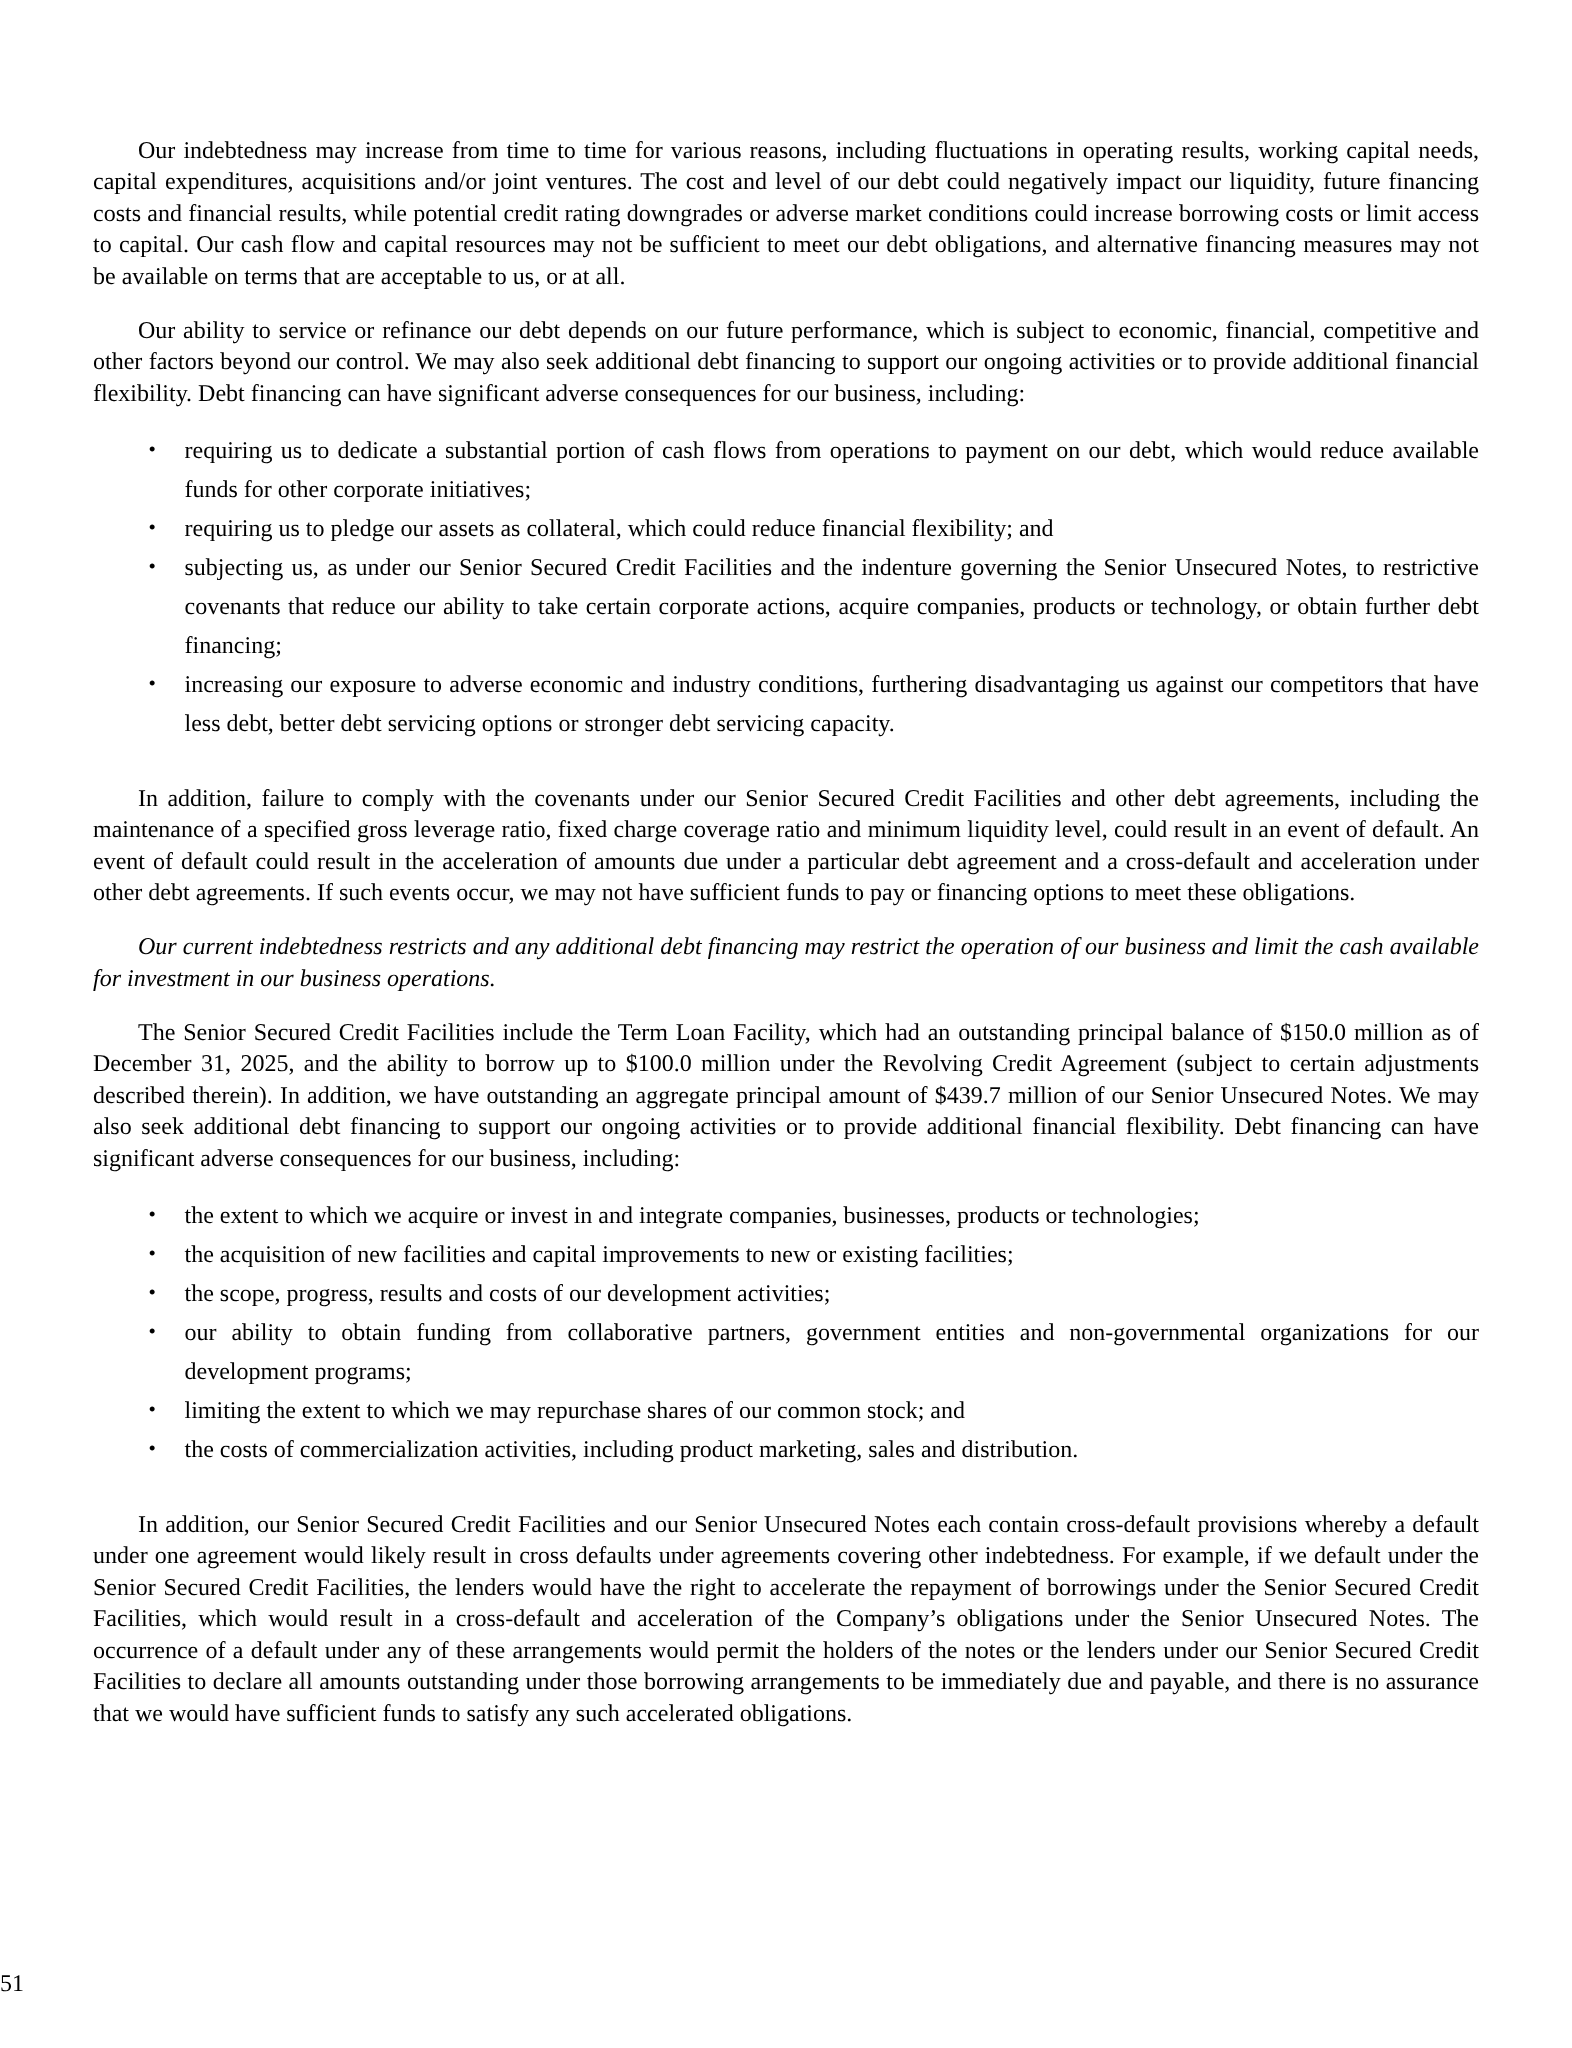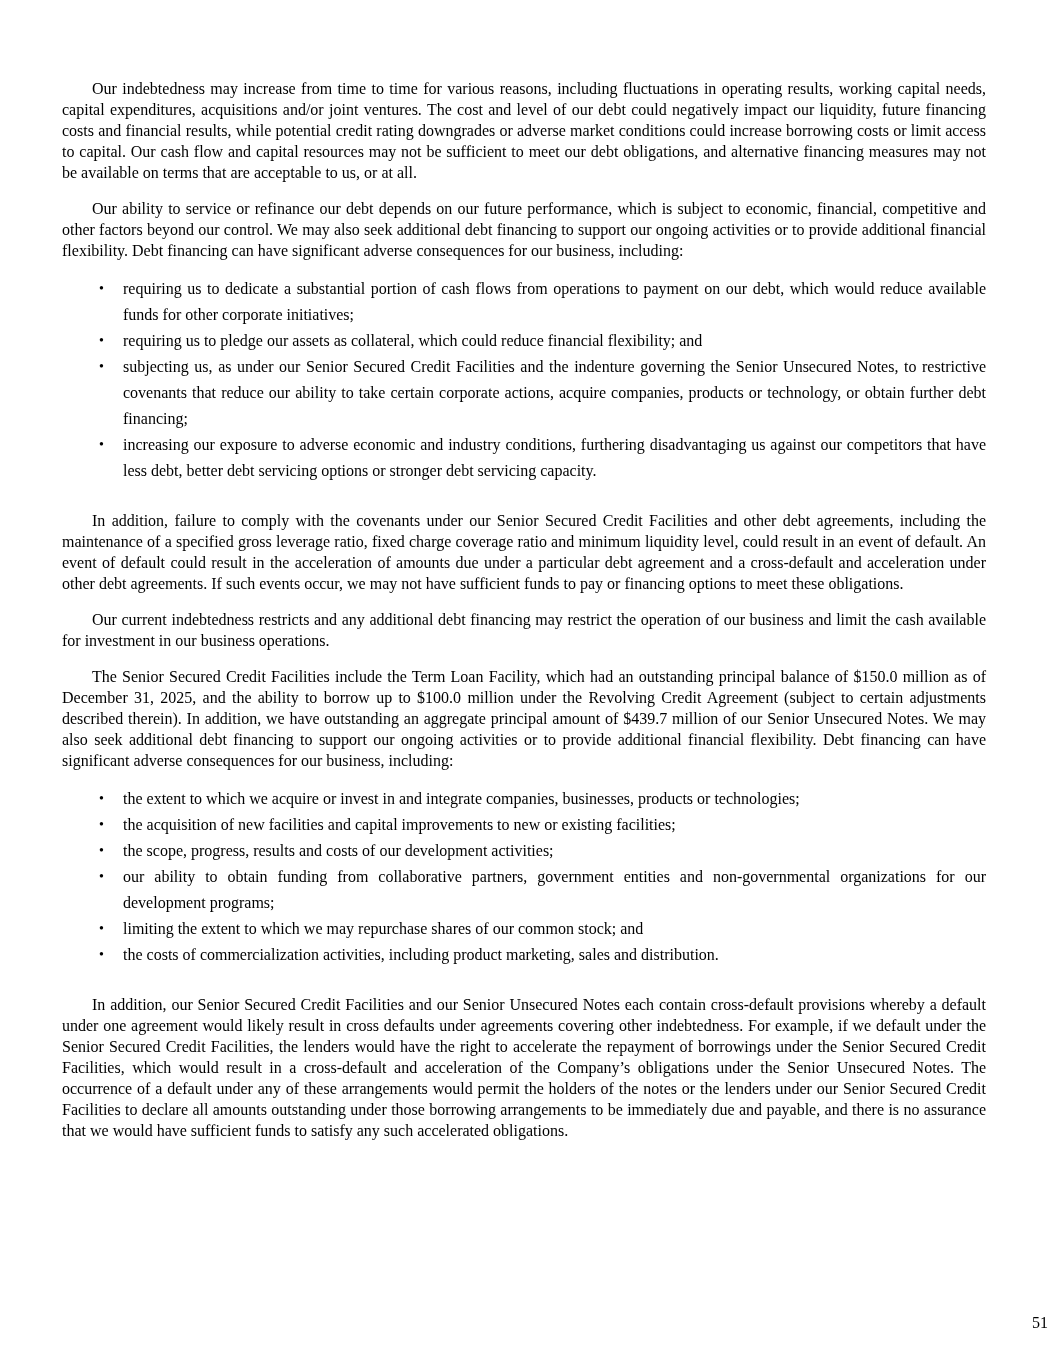--- a/index.html
+++ b/index.html
@@ -14,26 +14,27 @@
     margin: 0 auto;
     box-sizing: border-box;
     padding: 78px 62px 60px 62px;
     background: #ffffff;
     font-family: "Liberation Serif", "DejaVu Serif", serif;
     font-size: 16px;
     color: #000000;
     overflow: hidden;
   }
   p.para {
-    margin: 0 0 15px 0;
+    margin: 12px 0 15px 0;
     text-align: justify;
     text-indent: 30px;
     line-height: 21px;
   }
   p.para.italic {
+    font-style: italic;
   }
   ul.bullets {
     list-style: none;
     margin: 10px 0 26px 0;
     padding: 0;
   }
   ul.bullets li {
     position: relative;
     padding-left: 61px;
     text-align: justify;
@@ -45,21 +46,21 @@
     position: absolute;
     left: 37px;
     top: 0;
     font-size: 14px;
   }
   .page-number {
     position: absolute;
     left: 0;
     right: 0;
     bottom: 32px;
-    text-align: right;
+    text-align: left;
     line-height: 21px;
   }
 </style>
 </head>
 <body>
 
 <div class="page">
 
   <p class="para">Our indebtedness may increase from time to time for various reasons, including fluctuations in operating results, working capital needs, capital expenditures, acquisitions and/or joint ventures. The cost and level of our debt could negatively impact our liquidity, future financing costs and financial results, while potential credit rating downgrades or adverse market conditions could increase borrowing costs or limit access to capital. Our cash flow and capital resources may not be sufficient to meet our debt obligations, and alternative financing measures may not be available on terms that are acceptable to us, or at all.</p>
 

